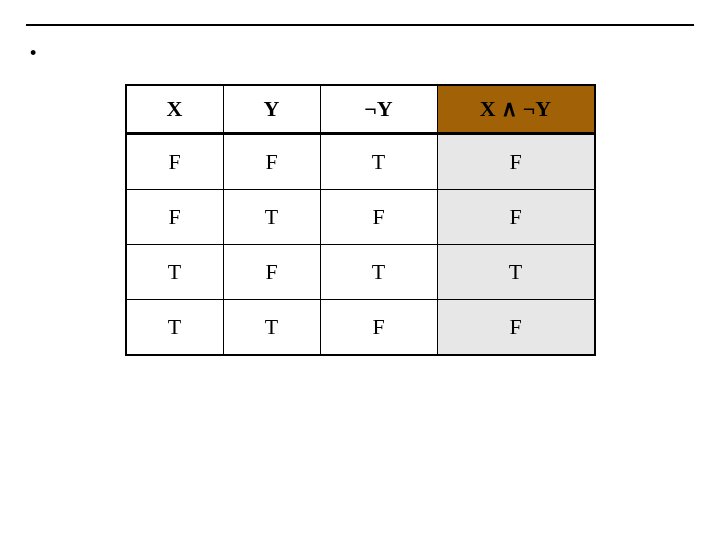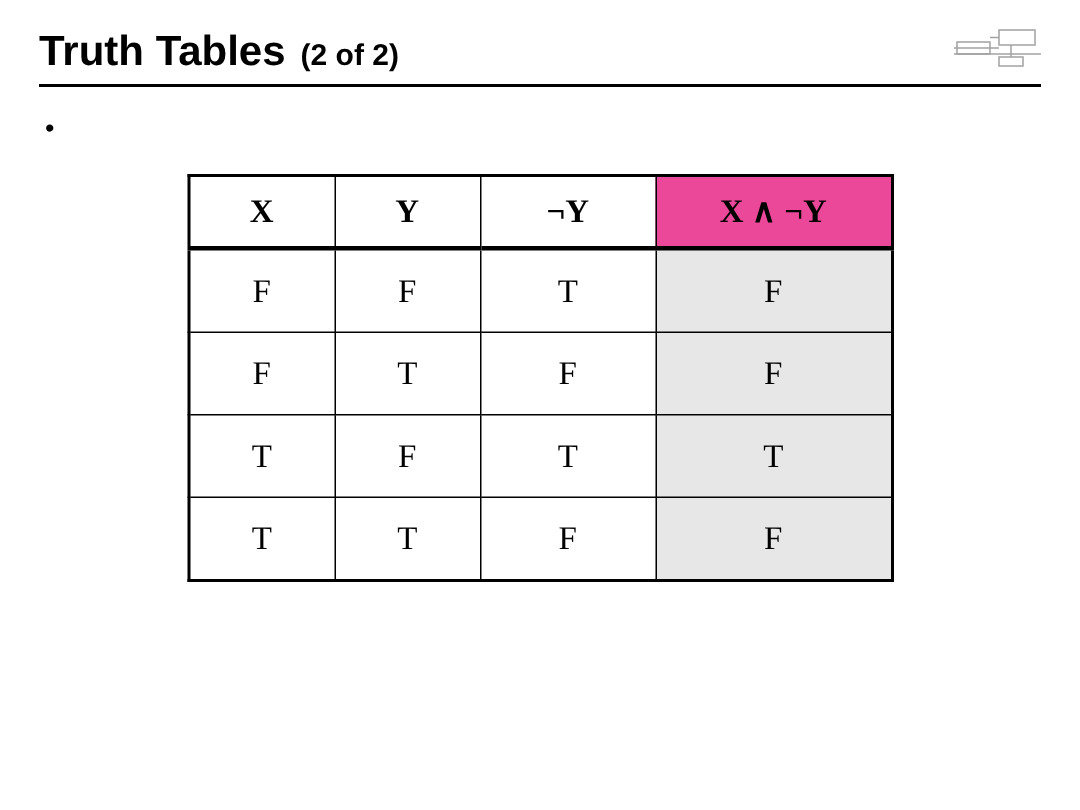--- a/index.html
+++ b/index.html
@@ -72,45 +72,28 @@
     padding: 14px 8px;
   }
   table.truth th {
     font-weight: 700;
     padding: 10px 8px;
     border-bottom: 3px solid #000;
   }
   table.truth .col-x  { width: 80px; }
   table.truth .col-y  { width: 80px; }
   table.truth .col-ny { width: 100px; }
-  table.truth .col-r  { width: 140px; background: #ec4899; }
+  table.truth .col-r  { width: 140px; background: #a16207; }
   table.truth td.col-r { background: #e7e7e7; }
 </style>
 </head>
 <body>
 
 <div class="slide">
 
-  <div class="header-row">
-    <div class="title-block">
-      <span class="title">Truth Tables</span>
-      <span class="title-suffix">(2 of 2)</span>
-    </div>
-    <span class="header-icon">
-      <svg viewBox="0 0 58 30" width="58" height="30">
-        <rect x="30" y="2" width="24" height="10" fill="none" stroke="#555" stroke-width="1"></rect>
-        <rect x="2" y="10" width="22" height="8" fill="none" stroke="#555" stroke-width="1"></rect>
-        <rect x="30" y="20" width="16" height="6" fill="none" stroke="#555" stroke-width="1"></rect>
-        <line x1="0" y1="18" x2="58" y2="18" stroke="#555" stroke-width="1"></line>
-        <line x1="0" y1="14" x2="30" y2="14" stroke="#555" stroke-width="1"></line>
-        <line x1="24" y1="7" x2="30" y2="7" stroke="#555" stroke-width="1"></line>
-        <line x1="38" y1="12" x2="38" y2="20" stroke="#555" stroke-width="1"></line>
-      </svg>
-    </span>
-  </div>
 
   <hr class="rule">
 
   <div class="bullet-line">
     <span class="dot">•</span>
   </div>
 
   <div class="table-wrap">
     <table class="truth">
       <thead>

